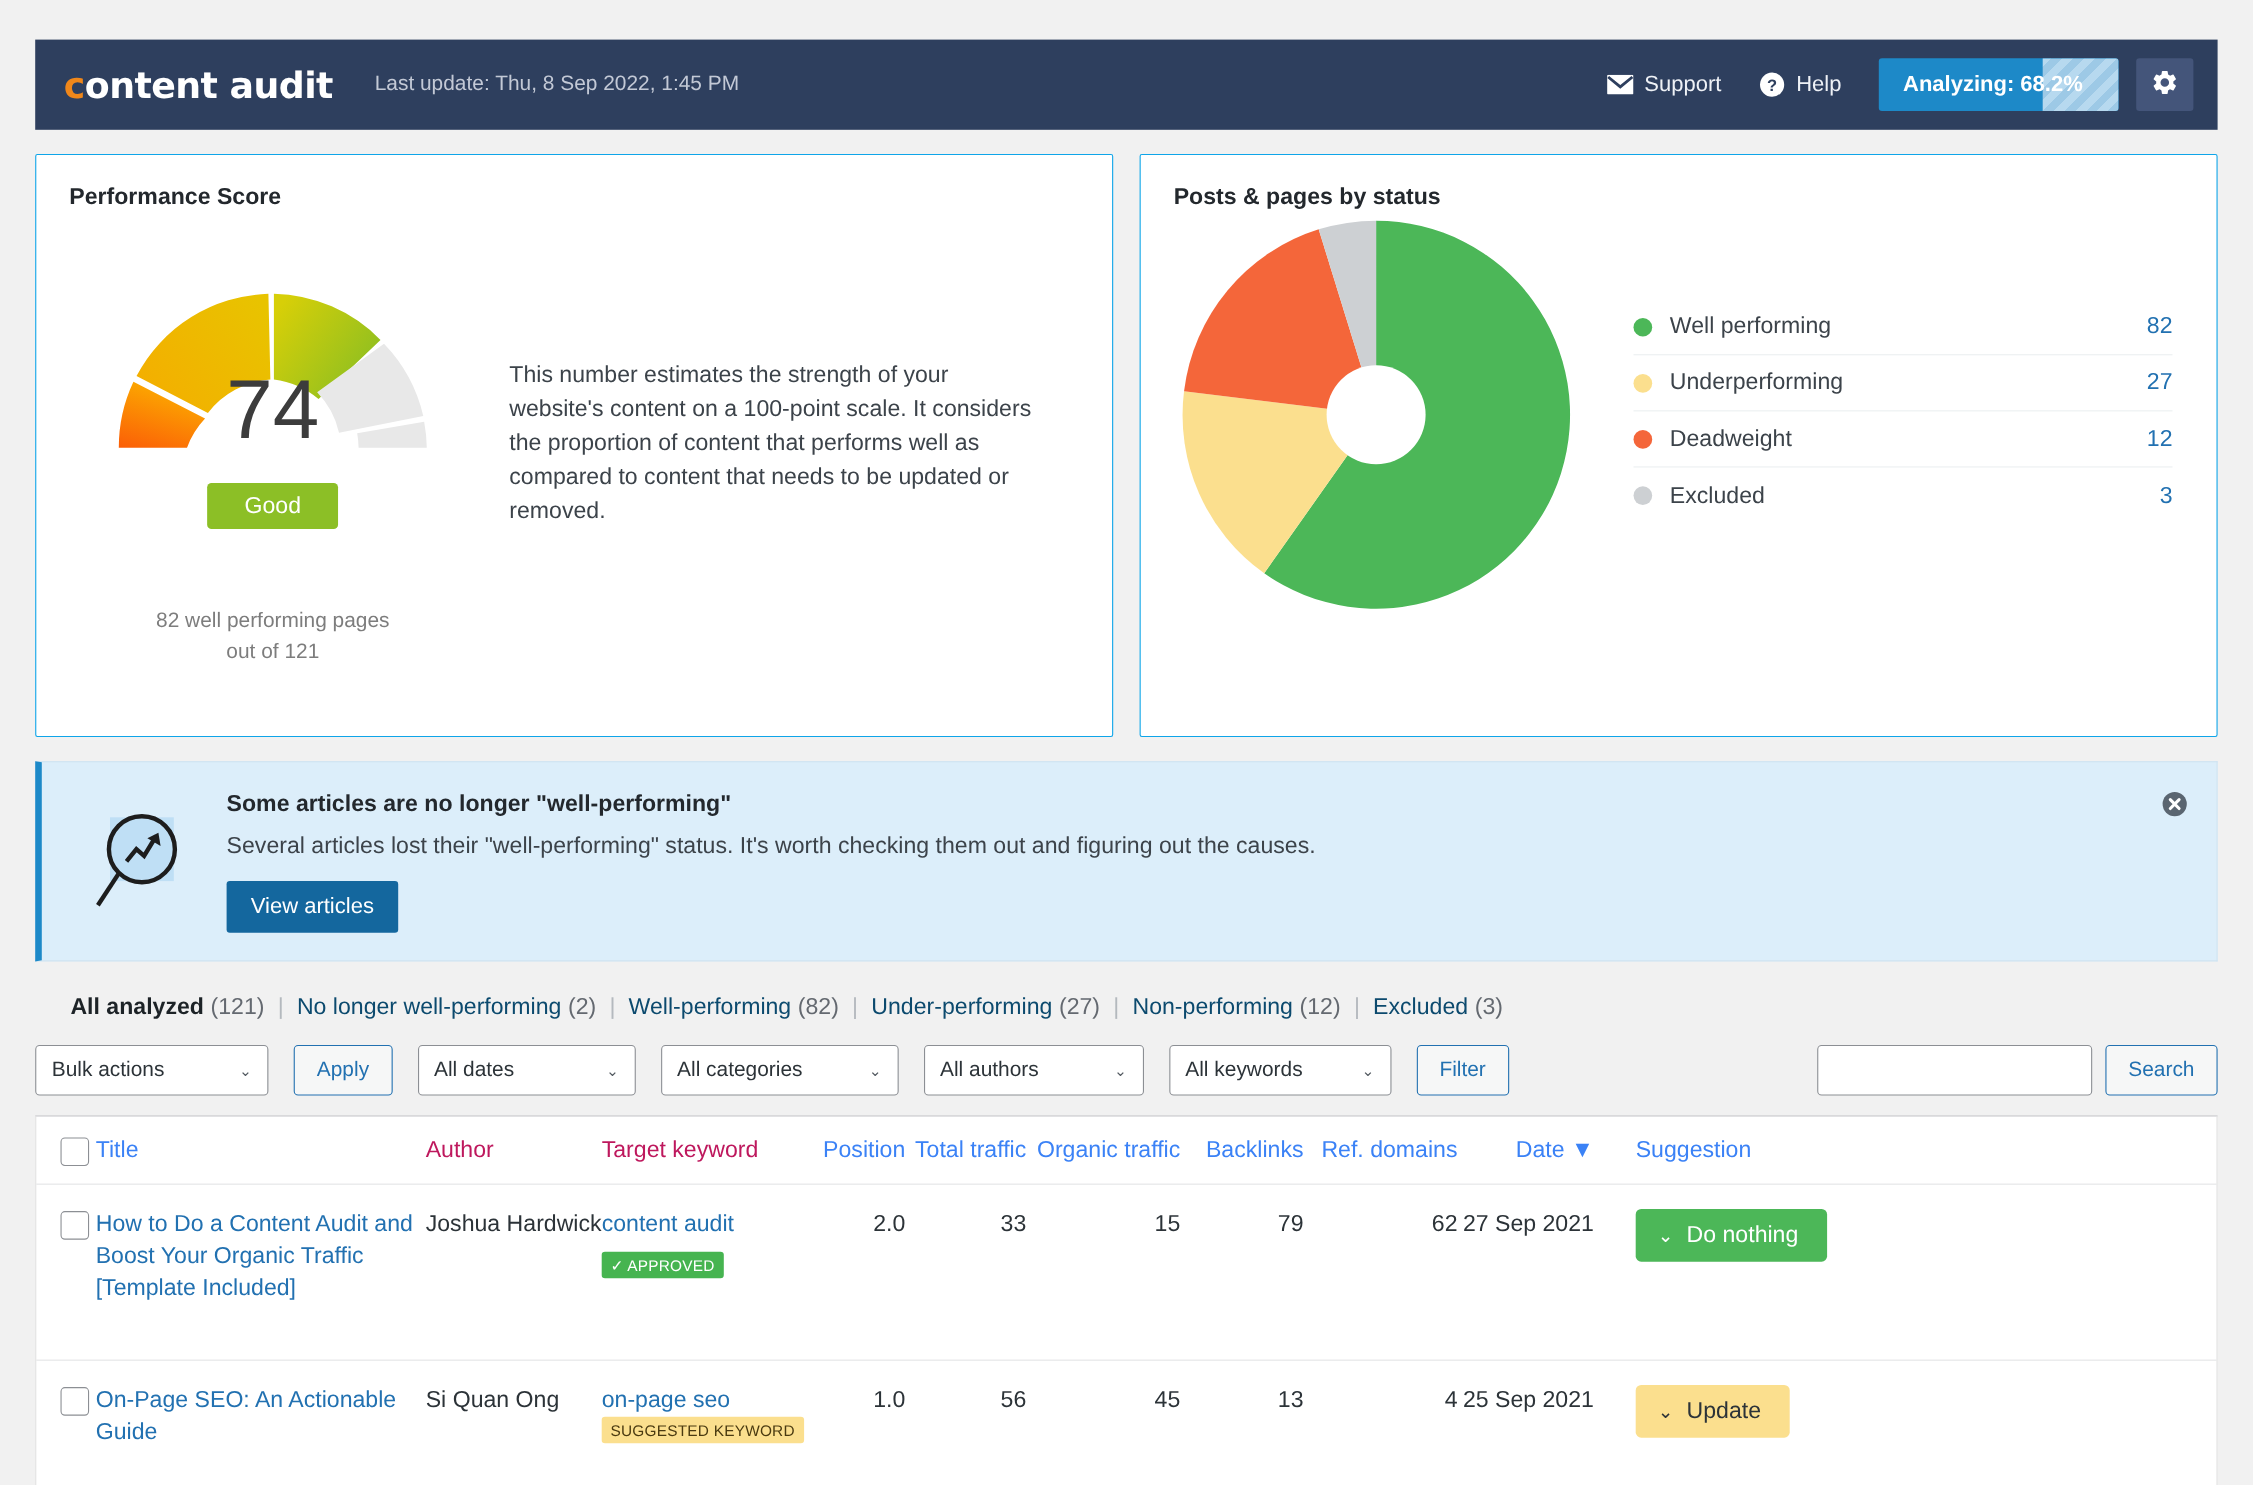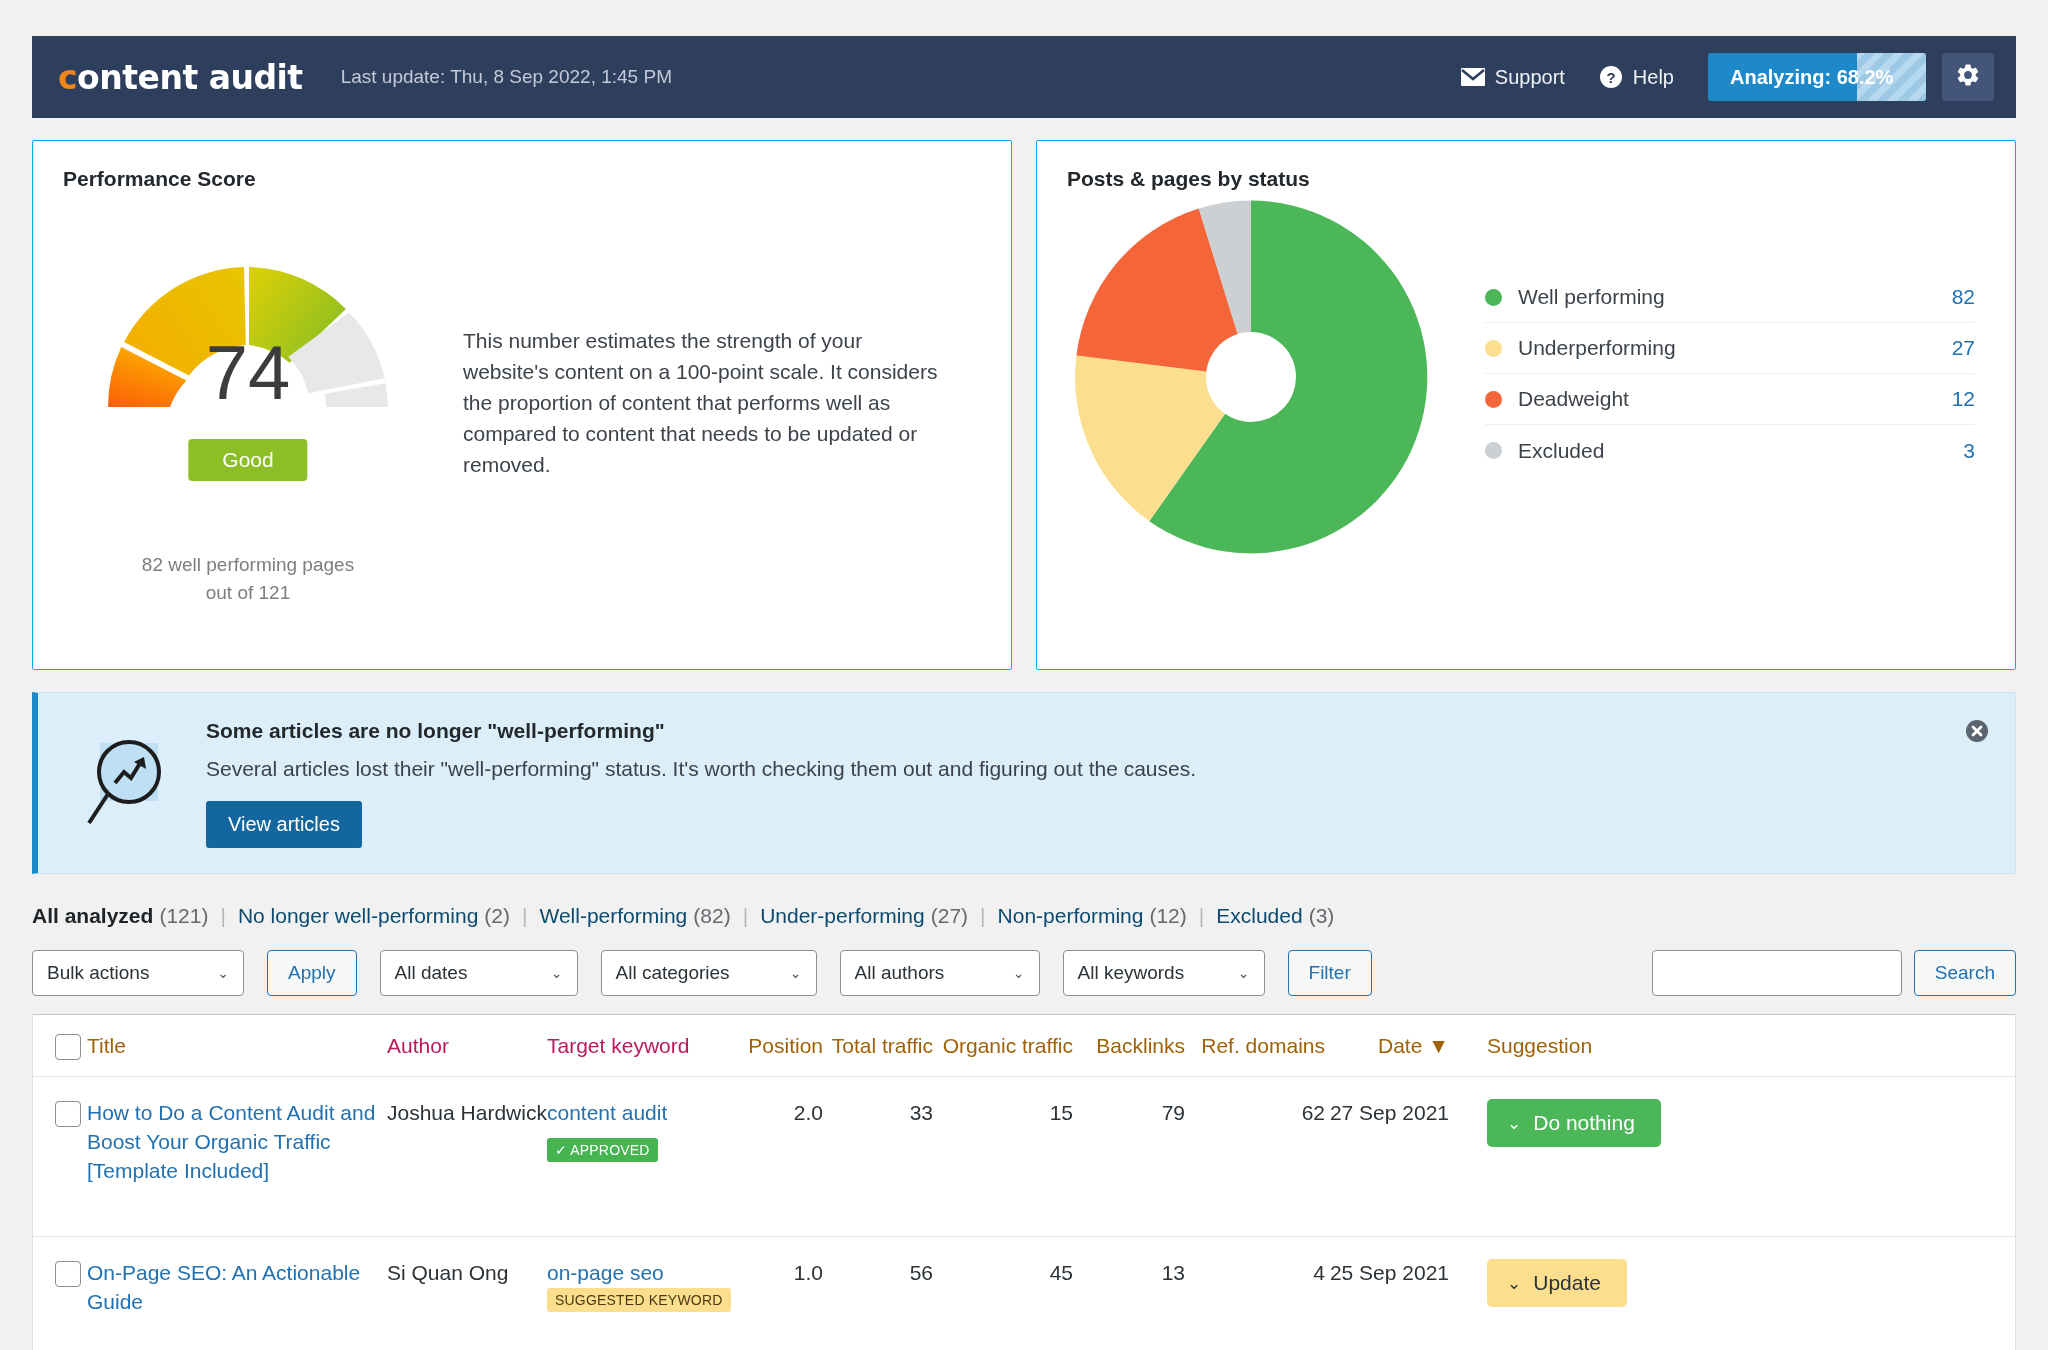--- a/index.html
+++ b/index.html
@@ -83,21 +83,21 @@
   .banner-text { margin-left: 14px; }
   .banner-h { font-size: 21px; font-weight: 700; color: #23282d; }
   .banner-p { font-size: 21px; color: #3c434a; margin-top: 14px; }
   .banner-btn {
     display: inline-block; margin-top: 20px; background: #14679e; color: #fff;
     font-size: 20px; padding: 12px 22px; border-radius: 3px;
   }
   .banner-close { position: absolute; right: 26px; top: 26px; }
 
   
-  .tabs { margin-top: 30px; font-size: 21px; color: #3c434a; display: flex; align-items: baseline; flex-wrap: wrap; }
+  .tabs { margin-top: 30px; font-size: 21px; color: #3c434a; display: flex; align-items: baseline; flex-wrap: wrap; margin-left: 32px; }
   .tabs .t-cur { font-weight: 700; color: #1d2327; }
   .tabs a { color: #0c4a6e; text-decoration: none; }
   .tabs .cnt { color: #646970; margin-left: 6px; }
   .tabs .sep { color: #b4b9be; margin: 0 12px; }
 
   
   .filters { margin-top: 22px; display: flex; align-items: center; gap: 11px; }
   .sel {
     height: 46px; background: #fff; border: 1px solid #8c8f94; border-radius: 4px;
     font-size: 19px; color: #2c3338; display: flex; align-items: center;
@@ -129,21 +129,21 @@
   .c-title { width: 300px; flex: none; }
   .c-author { width: 160px; flex: none; }
   .c-kw { width: 190px; flex: none; }
   .c-pos { width: 86px; flex: none; text-align: right; }
   .c-tt { width: 110px; flex: none; text-align: right; }
   .c-ot { width: 140px; flex: none; text-align: right; }
   .c-bl { width: 112px; flex: none; text-align: right; }
   .c-rd { width: 140px; flex: none; text-align: right; }
   .c-date { width: 130px; flex: none; text-align: right; padding-right: 6px; }
   .c-sugg { flex: 1; padding-left: 32px; }
-  .th { color: #a16207; font-size: 21px; }
+  .th { color: #3b82f6; font-size: 21px; }
   .th.plain { color: #be185d; }
   .chk {
     width: 26px; height: 26px; border: 1px solid #8c8f94; border-radius: 4px; background: #fff;
   }
   .link { color: #2271b1; font-size: 21px; line-height: 1.38; }
   .cell { font-size: 21px; color: #2c3338; line-height: 1.38; }
   .badge-appr {
     display: inline-block; background: #46b450; color: #fff; font-size: 14px;
     padding: 4px 8px; border-radius: 3px; margin-top: 10px; letter-spacing: 0.2px;
   }

